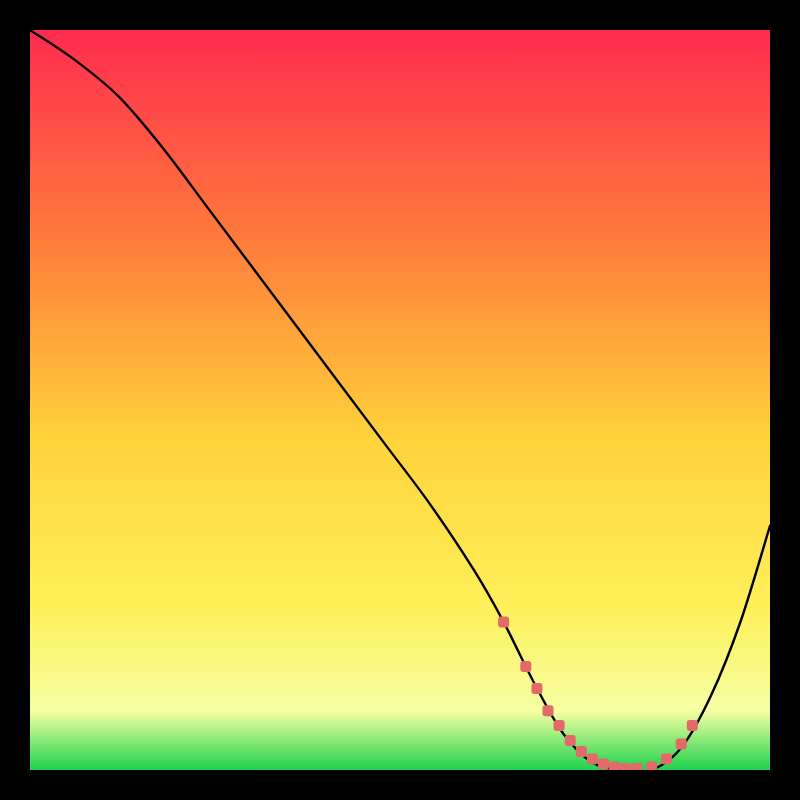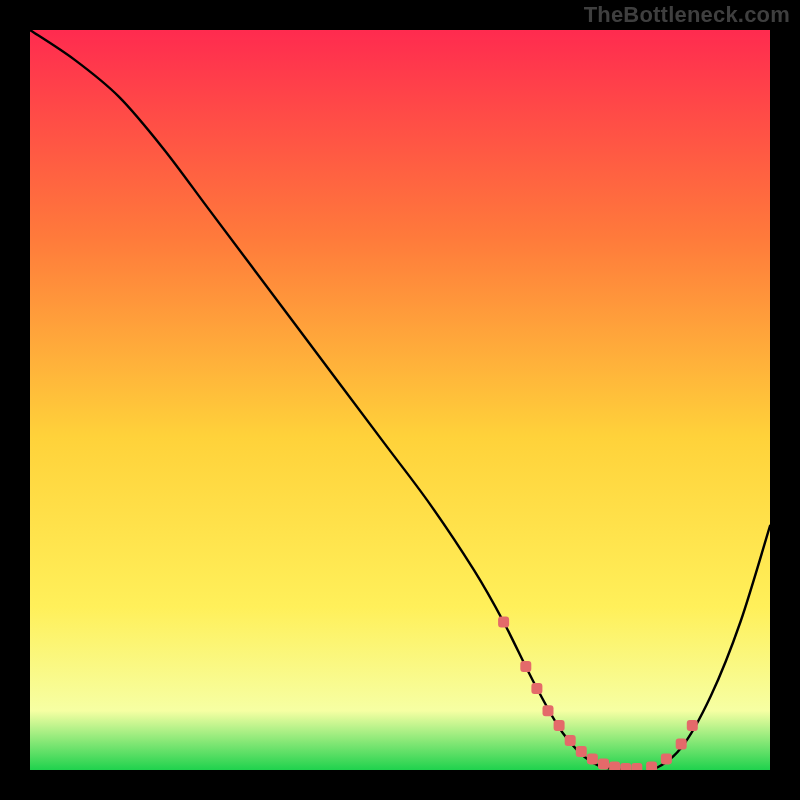--- a/index.html
+++ b/index.html
@@ -37,21 +37,20 @@
   .plot svg {
     display: block;
     width: 740px;
     height: 740px;
   }
 </style>
 </head>
 <body>
 
 <div class="frame">
-  <div class="watermark">TheBottleneck.com</div>
 
   <div class="plot">
     <svg id="chart-svg" viewBox="0 0 740 740" preserveAspectRatio="none">
       <defs>
         <linearGradient id="bg-grad" x1="0" y1="0" x2="0" y2="1">
           <stop id="g0" offset="0%" stop-color="#ff2b4f"></stop>
           <stop id="g1" offset="28%" stop-color="#ff7a3b"></stop>
           <stop id="g2" offset="55%" stop-color="#ffd23a"></stop>
           <stop id="g3" offset="78%" stop-color="#fff05a"></stop>
           <stop id="g4" offset="92%" stop-color="#f6ffa3"></stop>

